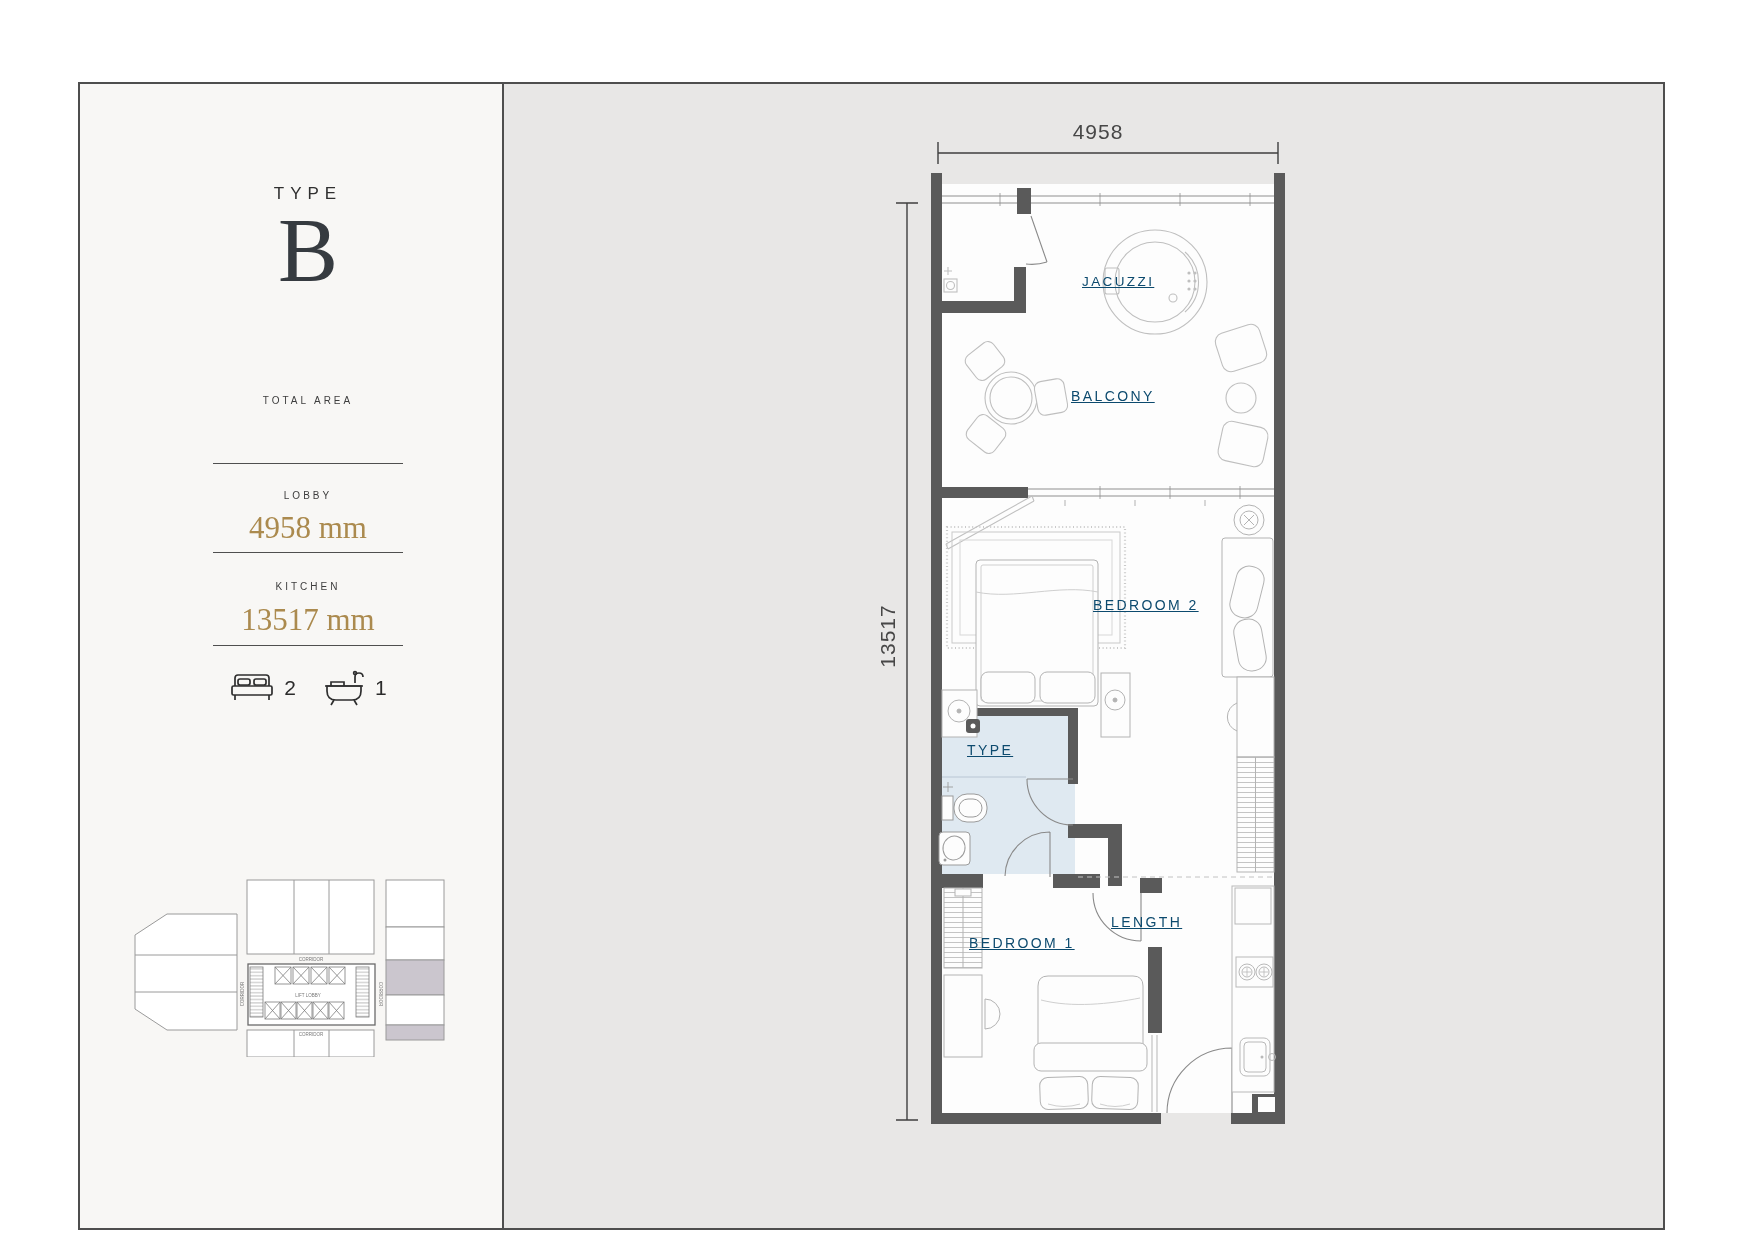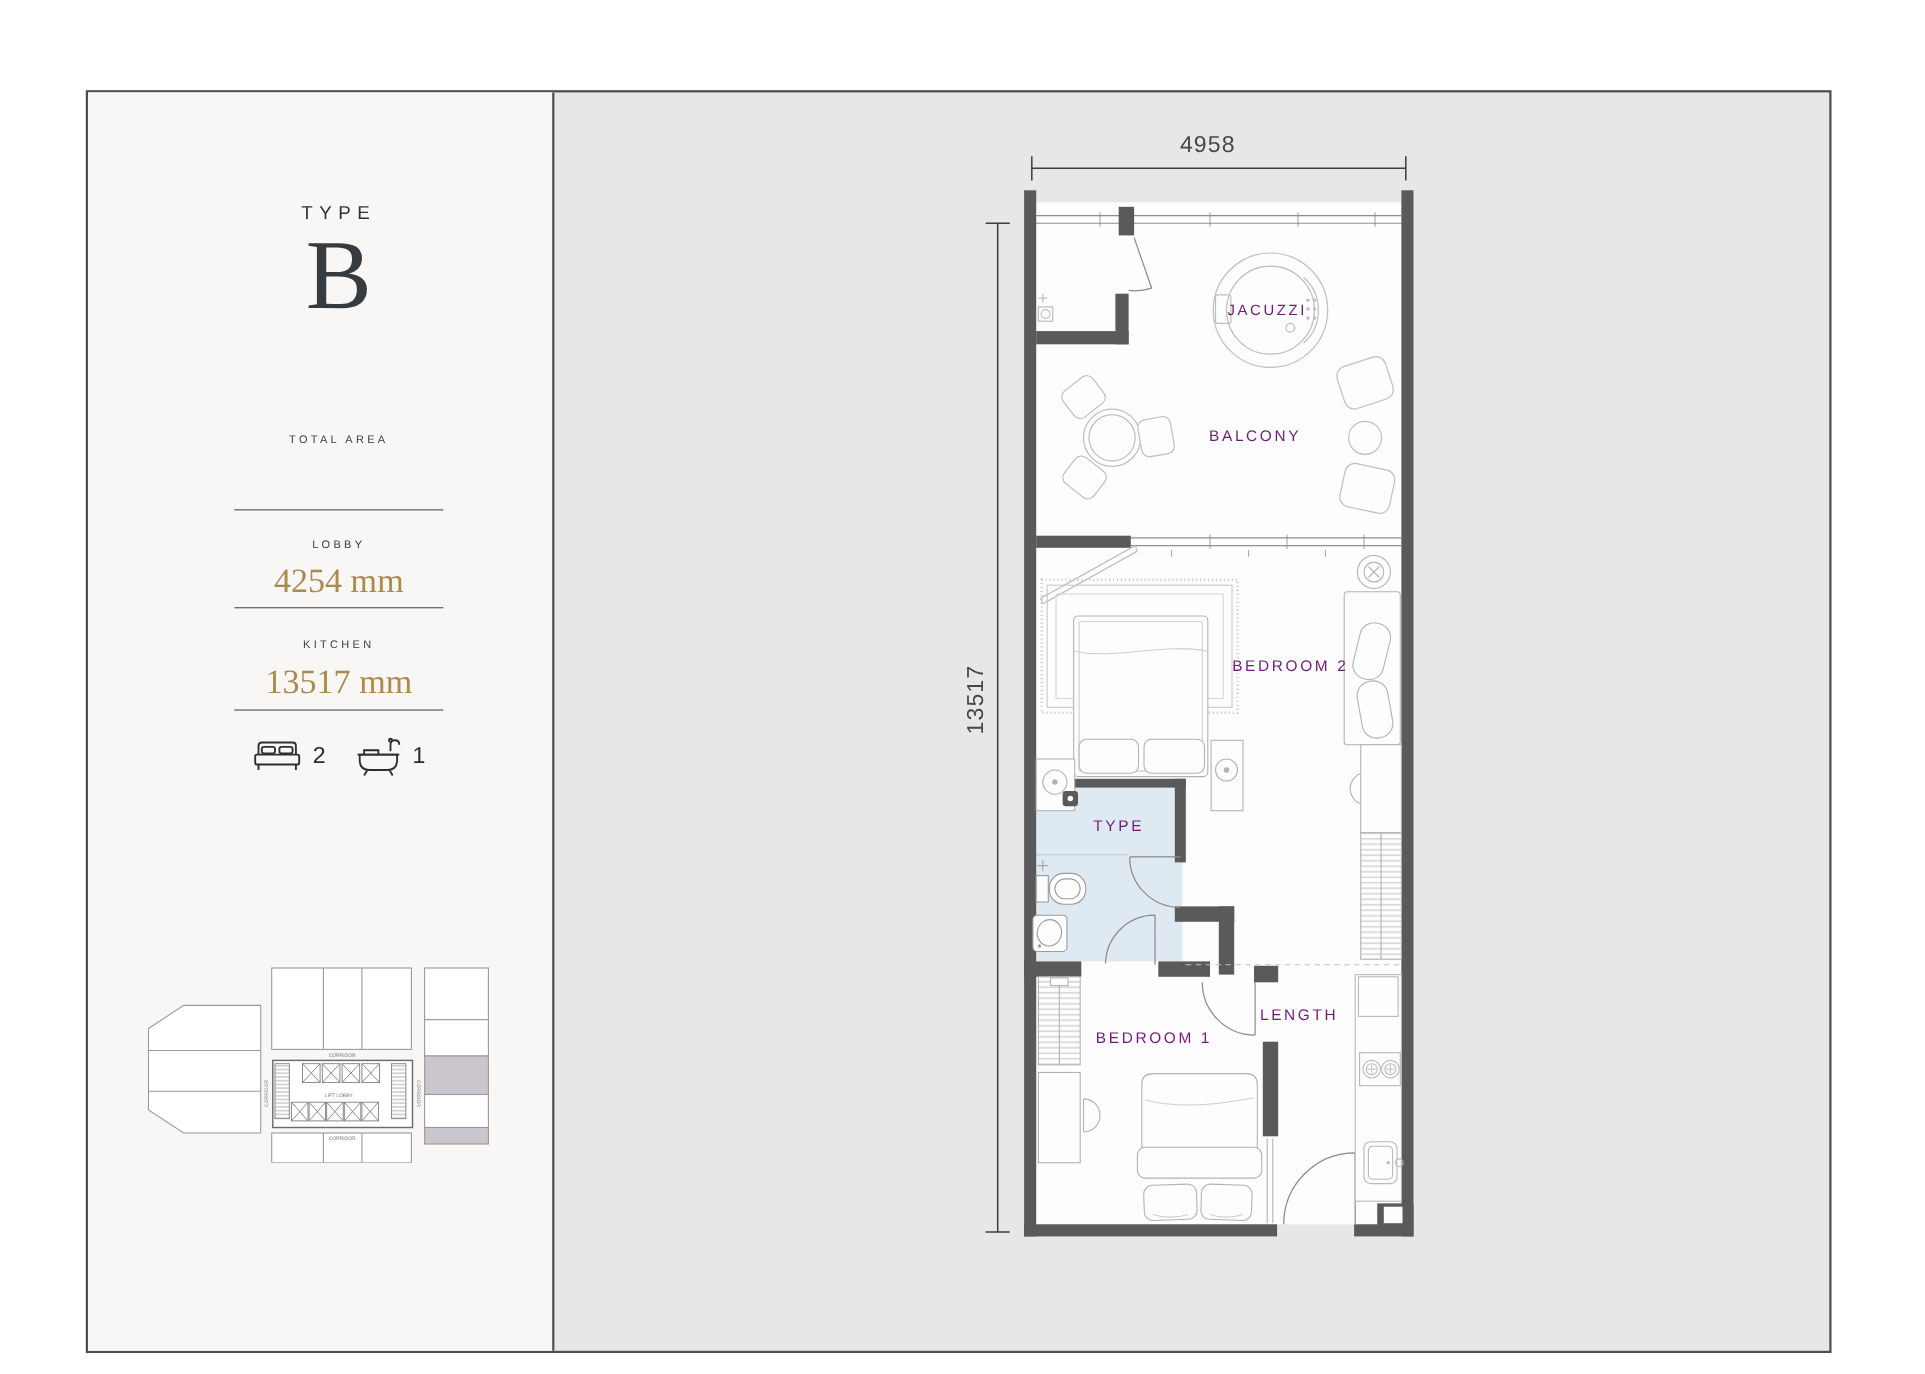--- a/index.html
+++ b/index.html
@@ -12,41 +12,41 @@
   .card-center{position:absolute;left:26px;width:404px;text-align:center;}
   .type-label{top:100px;font-size:17px;letter-spacing:6px;color:#2f2f2f;}
   .type-letter{top:122px;font-family:"Liberation Serif",serif;font-size:90px;line-height:1;color:#363b40;}
   .small-label{font-size:10px;letter-spacing:3px;color:#3d3d3d;}
   .gold-value{font-family:"Liberation Serif",serif;font-size:31px;color:#ab8a4e;}
   .rule{position:absolute;left:133px;width:190px;height:1px;background:#4f4f4f;}
   .icons-row{position:absolute;top:585px;left:26px;width:404px;display:flex;
              justify-content:center;align-items:center;}
   .count-num{font-size:21px;color:#2b2b2b;margin-left:9px;}
   .icon-gap{width:26px;}
-  .room-label{position:absolute;text-align:center;color:#701a75;font-size:14px;
-              letter-spacing:2.4px;white-space:nowrap;}
+  .room-label{position:absolute;text-align:left;color:#0c4a6e;font-size:14px;
+              letter-spacing:2.4px;white-space:nowrap;text-decoration:underline;}
   .dim-label{position:absolute;text-align:center;font-size:21px;color:#474747;letter-spacing:1px;}
   svg{display:block;}
   svg text{font-family:"Liberation Sans",sans-serif;}
 </style>
 </head>
 <body>
 
 <div class="page">
   <div class="frame">
 
     <div class="left-card">
       <div class="card-center type-label">TYPE</div>
       <div class="card-center type-letter">B</div>
 
       <div class="card-center small-label" style="top:311px">TOTAL AREA</div>
       <div class="rule" style="top:379px"></div>
 
       <div class="card-center small-label" style="top:406px">LOBBY</div>
-      <div class="card-center gold-value" style="top:426px">4254 mm</div>
+      <div class="card-center gold-value" style="top:426px">4958 mm</div>
       <div class="rule" style="top:468px"></div>
 
       <div class="card-center small-label" style="top:497px">KITCHEN</div>
       <div class="card-center gold-value" style="top:518px">13517 mm</div>
       <div class="rule" style="top:561px"></div>
 
       <div class="icons-row">
         <span>
           <svg width="46" height="32" viewBox="0 0 46 32" fill="none" stroke="#2e2e2e" stroke-width="1.7">
             <path d="M6,14 V6 q0,-3 3,-3 h28 q3,0 3,3 v8"></path>

